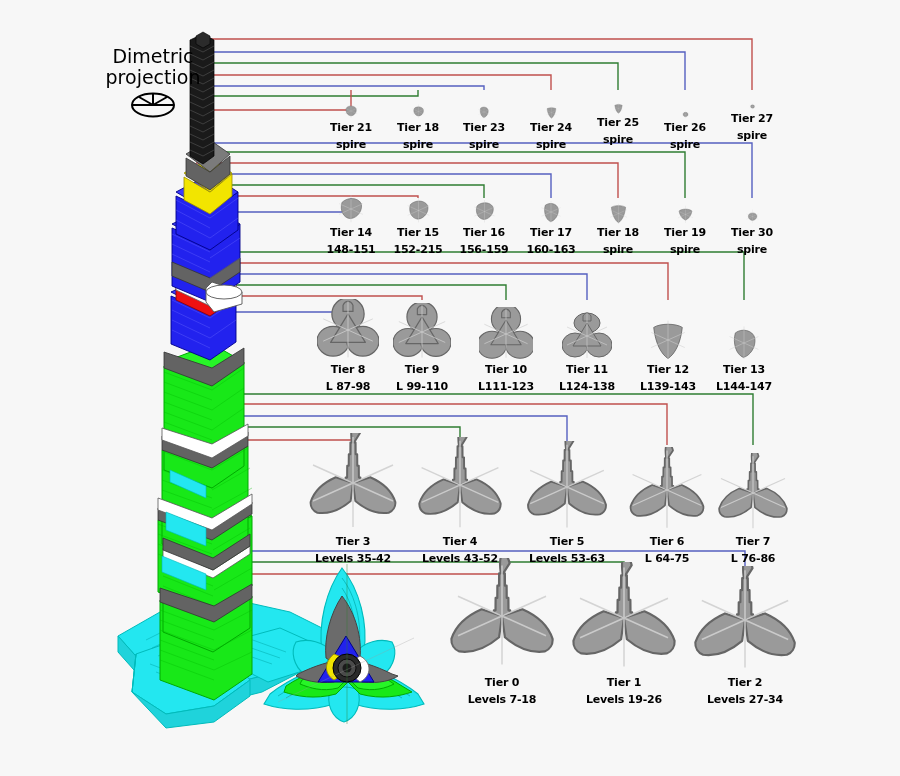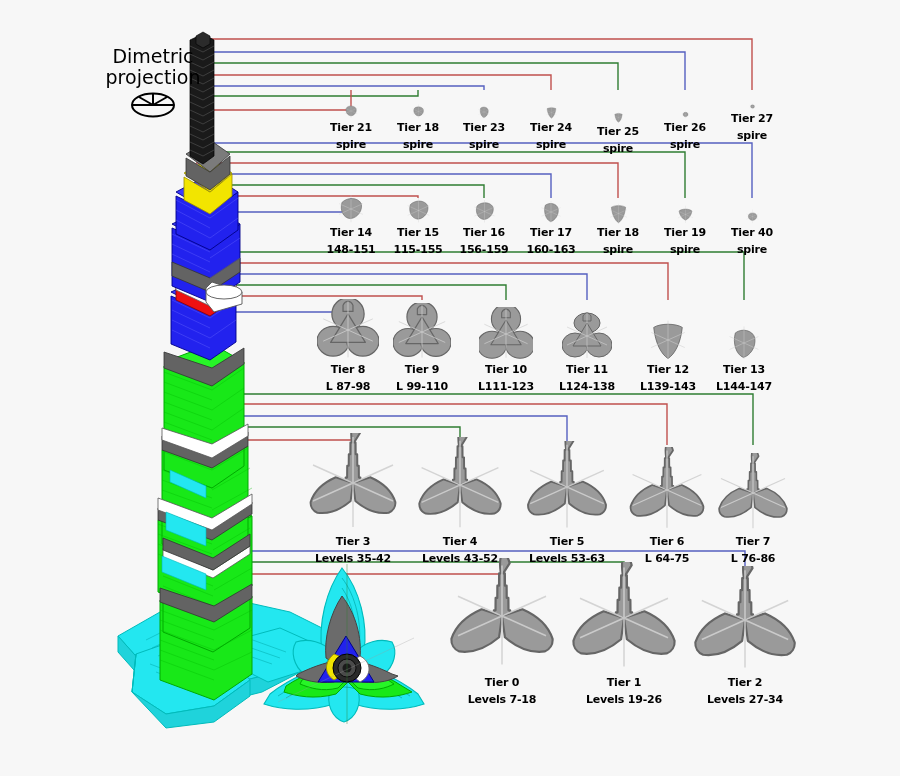--- a/index.html
+++ b/index.html
@@ -278,21 +278,21 @@
           <svg width="13" height="13" viewBox="-50 -50 100 100" class="tier-glyph">
             <g>
               <path d="M -34,-30 C -18,-40 18,-40 34,-30 C 30,8 16,34 0,44 C -16,34 -30,8 -34,-30 Z" fill="#9a9a9a" stroke="#666666" stroke-width="2" stroke-linejoin="round"></path>
               <path d="M -40,18 L 40,-18 M 40,18 L -40,-18 M 0,-46 L 0,44" stroke="#cfcfcf" stroke-width="1.4" fill="none" opacity="0.9"></path>
             </g>
           </svg>
         </div>
         <div class="tier-label">Tier 24</div>
         <div class="tier-label">spire</div>
       </div>
-      <div class="tier-card" style="left: 563px; top: 89px;">
+      <div class="tier-card" style="left: 563px; top: 80px;">
         <div style="height: 34px; display: flex; align-items: flex-end; justify-content: center;">
           <svg width="11" height="11" viewBox="-50 -50 100 100" class="tier-glyph">
             <g>
               <path d="M -34,-30 C -18,-40 18,-40 34,-30 C 30,8 16,34 0,44 C -16,34 -30,8 -34,-30 Z" fill="#9a9a9a" stroke="#666666" stroke-width="2" stroke-linejoin="round"></path>
               <path d="M -40,18 L 40,-18 M 40,18 L -40,-18 M 0,-46 L 0,44" stroke="#cfcfcf" stroke-width="1.4" fill="none" opacity="0.9"></path>
             </g>
           </svg>
         </div>
         <div class="tier-label">Tier 25</div>
         <div class="tier-label">spire</div>
@@ -336,21 +336,21 @@
       <div class="tier-card" style="left: 363px; top: 190px;">
         <div style="height: 34px; display: flex; align-items: flex-end; justify-content: center;">
           <svg width="27" height="27" viewBox="-50 -50 100 100" class="tier-glyph">
             <g>
               <path d="M -30,-22 C -12,-40 22,-40 34,-18 C 40,4 22,30 -2,32 C -26,30 -38,4 -30,-22 Z" fill="#9a9a9a" stroke="#666666" stroke-width="2" stroke-linejoin="round"></path>
               <path d="M -40,18 L 40,-18 M 40,18 L -40,-18 M 0,-46 L 0,44" stroke="#cfcfcf" stroke-width="1.4" fill="none" opacity="0.9"></path>
             </g>
           </svg>
         </div>
         <div class="tier-label">Tier 15</div>
-        <div class="tier-label">115-155</div>
+        <div class="tier-label">152-215</div>
       </div>
       <div class="tier-card" style="left: 429px; top: 190px;">
         <div style="height: 34px; display: flex; align-items: flex-end; justify-content: center;">
           <svg width="25" height="25" viewBox="-50 -50 100 100" class="tier-glyph">
             <g>
               <path d="M -30,-22 C -12,-40 22,-40 34,-18 C 40,4 22,30 -2,32 C -26,30 -38,4 -30,-22 Z" fill="#9a9a9a" stroke="#666666" stroke-width="2" stroke-linejoin="round"></path>
               <path d="M -40,18 L 40,-18 M 40,18 L -40,-18 M 0,-46 L 0,44" stroke="#cfcfcf" stroke-width="1.4" fill="none" opacity="0.9"></path>
             </g>
           </svg>
         </div>
@@ -395,21 +395,21 @@
       </div>
       <div class="tier-card" style="left: 697px; top: 190px;">
         <div style="height: 34px; display: flex; align-items: flex-end; justify-content: center;">
           <svg width="15" height="15" viewBox="-50 -50 100 100" class="tier-glyph">
             <g>
               <path d="M -26,-10 C -20,-28 20,-30 28,-8 C 34,10 16,26 -1,26 C -20,24 -32,8 -26,-10 Z" fill="#9a9a9a" stroke="#666666" stroke-width="2" stroke-linejoin="round"></path>
               <path d="M -40,18 L 40,-18 M 40,18 L -40,-18 M 0,-46 L 0,44" stroke="#cfcfcf" stroke-width="1.4" fill="none" opacity="0.9"></path>
             </g>
           </svg>
         </div>
-        <div class="tier-label">Tier 40</div>
+        <div class="tier-label">Tier 30</div>
         <div class="tier-label">spire</div>
       </div>
       <div class="tier-card" style="left: 293px; top: 295px;">
         <div style="height: 66px; display: flex; align-items: flex-end; justify-content: center;">
           <svg width="62" height="62" viewBox="-50 -50 100 100" class="tier-glyph">
             <g>
               <path d="M 0,-26 m -26,0 a 26,26 0 1,0 52,0 a 26,26 0 1,0 -52,0" fill="#9a9a9a" stroke="#666666" stroke-width="2" stroke-linejoin="round"></path>
               <path d="M -24,18 m -26,0 a 26,24 0 1,0 52,0 a 26,24 0 1,0 -52,0" fill="#9a9a9a" stroke="#666666" stroke-width="2" stroke-linejoin="round"></path>
               <path d="M 24,18 m -26,0 a 26,24 0 1,0 52,0 a 26,24 0 1,0 -52,0" fill="#9a9a9a" stroke="#666666" stroke-width="2" stroke-linejoin="round"></path>
               <path d="M 0,-26 L 28,20 L -28,20 Z" fill="#9a9a9a" stroke="#666666" stroke-width="2" stroke-linejoin="round"></path>

